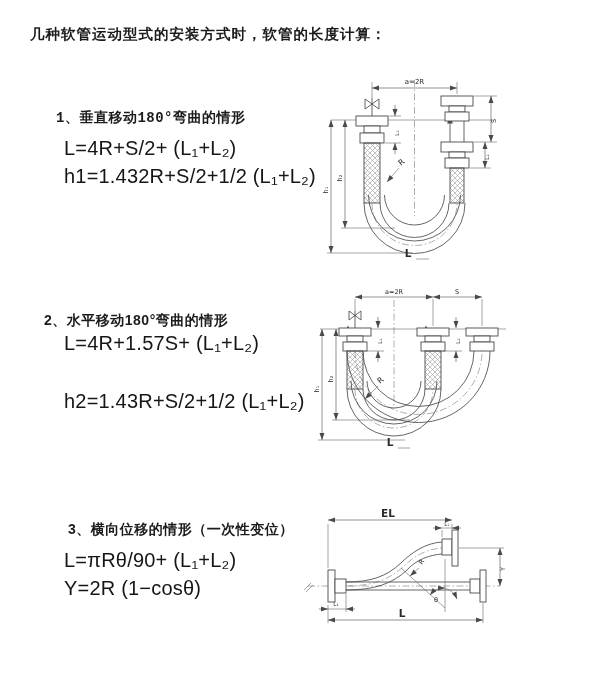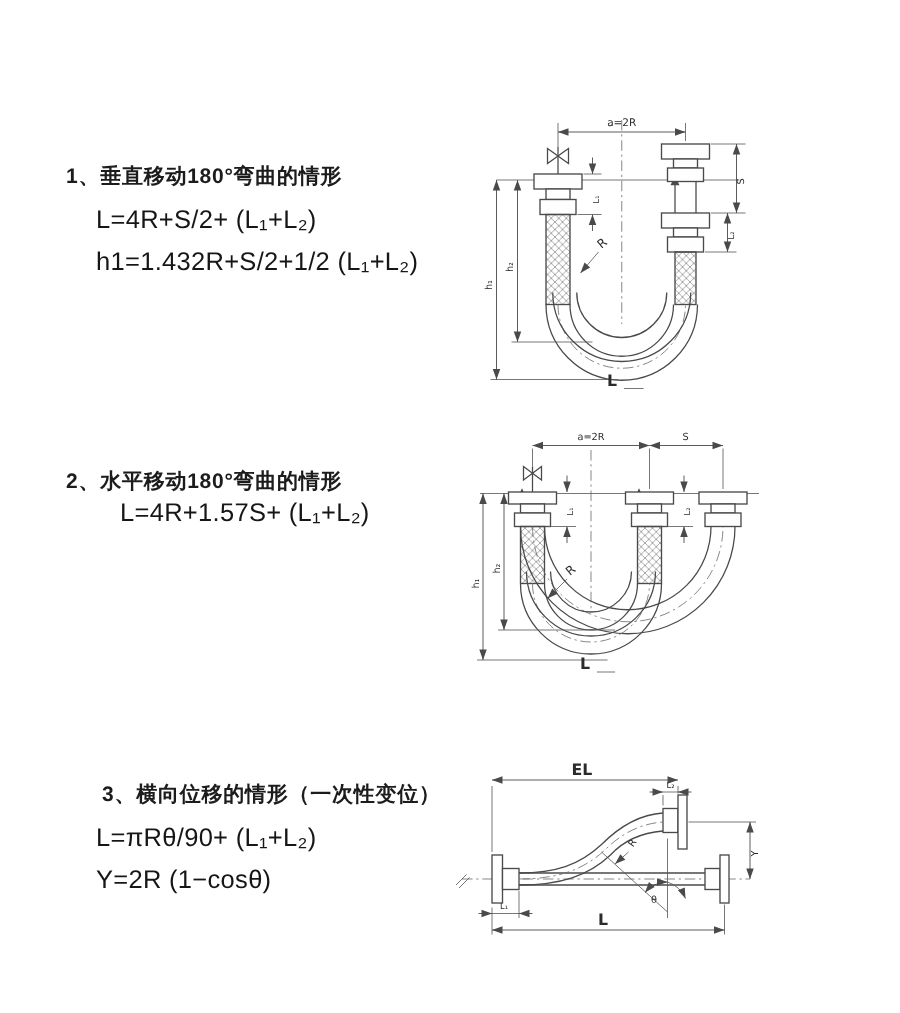--- a/index.html
+++ b/index.html
@@ -1,47 +1,49 @@
 <!DOCTYPE html>
 <html><head>
 <meta charset="utf-8">
 <style>
   html,body { margin:0; padding:0; background:#ffffff; }
   .page { position:relative; width:600px; height:675px; background:#ffffff; overflow:hidden;
           font-family:"Liberation Sans","DejaVu Sans",sans-serif; color:#1c1c1c; }
   .title { position:absolute; left:30px; top:25px; font-size:14.5px; font-weight:bold; letter-spacing:1px; }
   .heading { position:absolute; font-size:14px; font-weight:bold; letter-spacing:0.5px; }
-  .formula { position:absolute; font-size:17px; color:#161616; letter-spacing:0.2px; }
+  .formula { position:absolute; font-size:20px; color:#161616; letter-spacing:0.2px; }
   .dwg { position:absolute; }
   .ln   { stroke:#4a4a4a; stroke-width:0.85; fill:none; }
   .thin { stroke:#5a5a5a; stroke-width:0.55; fill:none; }
   .dim  { stroke:#4a4a4a; stroke-width:0.6; fill:none; }
   .cl   { stroke:#6d6d6d; stroke-width:0.55; fill:none; stroke-dasharray:7 2.5 1.5 2.5; }
   .fit  { fill:#fefefe; stroke:#4a4a4a; stroke-width:0.9; }
   .braid{ stroke:#4a4a4a; stroke-width:0.9; }
   .sld  { fill:#4a4a4a; stroke:none; }
   .dwg text { fill:#2b2b2b; font-family:"DejaVu Sans",sans-serif; }
   .dlbl    { font-size:7px; }
   .dlbl-md { font-size:6.5px; }
   .dlbl-sm { font-size:5.5px; }
   .dlbl-lg { font-size:10.5px; font-weight:bold; fill:#222; }
   .dlbl-r  { font-size:8px; }
 </style>
 </head>
 <body>
 
 <div class="page">
 
-
-  <div class="heading" style="left:44px; top:109px;">1、垂直移动180°弯曲的情形</div>
+  <div class="title">几种软管运动型式的安装方式时，软管的长度计算：</div>
+
+  <div class="heading" style="left:56px; top:109px;font-family:Liberation Mono, monospace;">1、垂直移动180°弯曲的情形</div>
   <div class="formula" style="left:64px; top:137px;">L=4R+S/2+ (L₁+L₂)</div>
   <div class="formula" style="left:64px; top:165px;">h1=1.432R+S/2+1/2 (L₁+L₂)</div>
 
   <div class="heading" style="left:44px; top:312px;">2、水平移动180°弯曲的情形</div>
-  <div class="formula" style="left:80px; top:332px;">L=4R+1.57S+ (L₁+L₂)</div>
+  <div class="formula" style="left:64px; top:332px;">L=4R+1.57S+ (L₁+L₂)</div>
+  <div class="formula" style="left:64px; top:390px;">h2=1.43R+S/2+1/2 (L₁+L₂)</div>
 
   <div class="heading" style="left:44px; top:521px;margin-left:24px;">3、横向位移的情形（一次性变位）</div>
   <div class="formula" style="left:64px; top:549px;">L=πRθ/90+ (L₁+L₂)</div>
   <div class="formula" style="left:64px; top:577px;text-align:center;">Y=2R (1−cosθ)</div>
 
   <svg class="dwg" style="left:315px; top:58px;" width="285" height="205" viewBox="0 0 285 205">
     <defs>
       <marker id="m1" viewBox="0 0 8 6" markerWidth="8" markerHeight="6" refX="7.5" refY="3" orient="auto-start-reverse" markerUnits="userSpaceOnUse">
         <path d="M0.5,0.5 L7.5,3 L0.5,5.5 Z" fill="#4a4a4a"></path>
       </marker>

